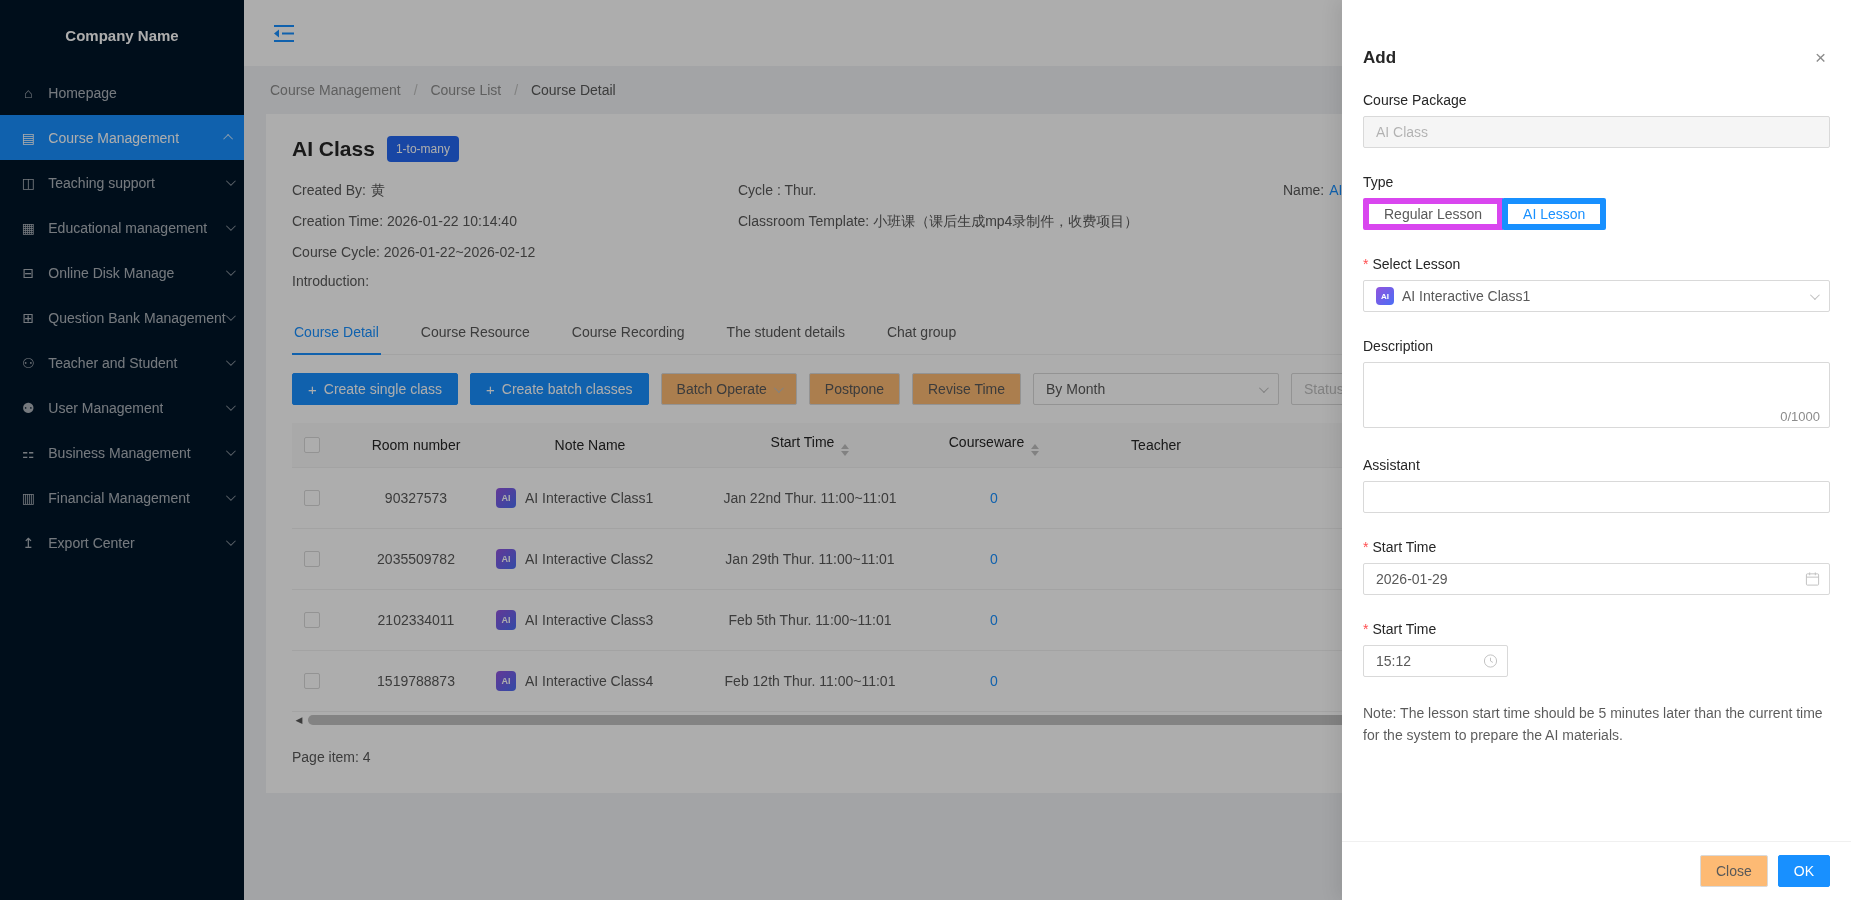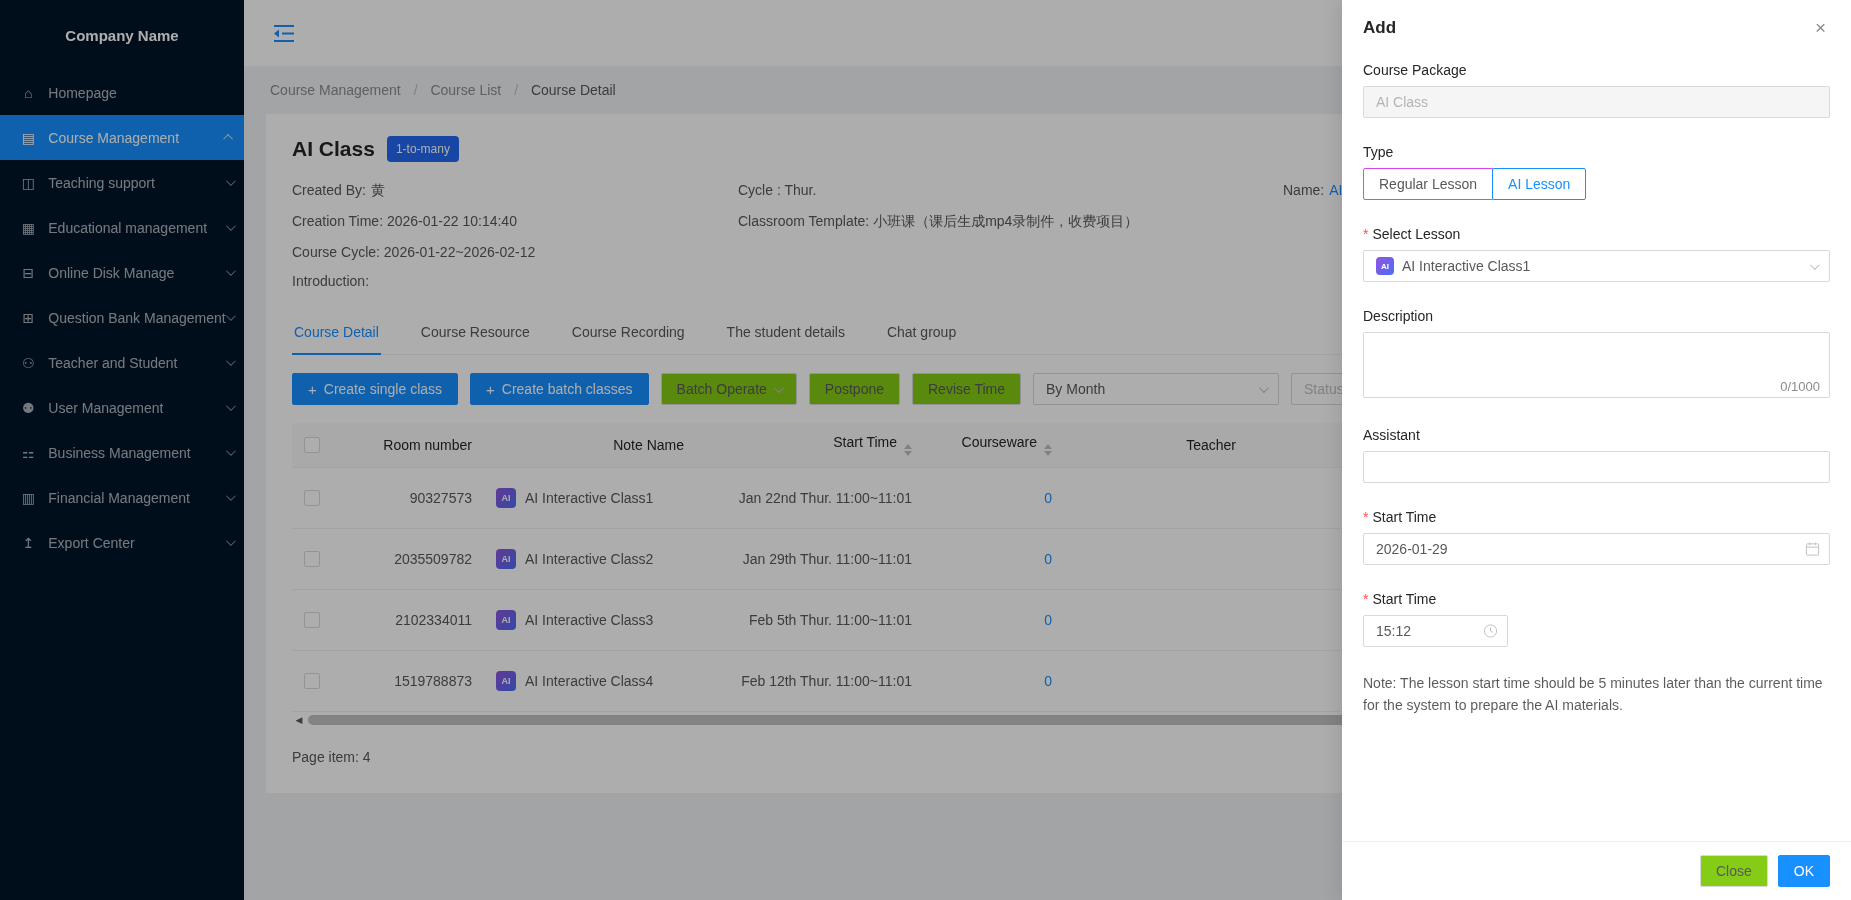--- a/index.html
+++ b/index.html
@@ -65,42 +65,42 @@
   .meta .cell { display: flex; gap: 5px; white-space: nowrap; overflow: hidden; }
   .meta .link { color: #1890ff; cursor: pointer; }
 
   .tabs { display: flex; gap: 38px; border-bottom: 1px solid #f0f0f0; margin-top: 22px; }
   .tab { padding: 13px 2px; font-size: 14px; color: #595959; cursor: pointer; }
   .tab.active { color: #1890ff; border-bottom: 2px solid #1890ff; margin-bottom: -1px; }
 
   .toolbar { display: flex; align-items: center; gap: 12px; margin: 18px 0 18px 0; }
   .btn {
     height: 32px; padding: 0 15px; border: 1px solid #d9d9d9; border-radius: 2px;
-    background: #84cc16; color: #595959; font-size: 14px; cursor: pointer;
+    background: #fdba74; color: #595959; font-size: 14px; cursor: pointer;
     display: inline-flex; align-items: center; gap: 7px; white-space: nowrap;
     font-family: inherit;
   }
   .btn.primary { background: #1890ff; border-color: #1890ff; color: #fff; }
   .btn .plus { font-size: 15px; line-height: 1; }
   .sel {
     height: 32px; border: 1px solid #d9d9d9; border-radius: 2px; background: #fff;
     display: inline-flex; align-items: center; justify-content: space-between;
     padding: 1px 12px; font-size: 14px; color: #595959; cursor: pointer;
   }
   .sel.w-month { width: 246px; }
   .sel.w-status { width: 246px; color: #bfbfbf; }
   .sel-chev, .btn-chev {
     width: 7px; height: 7px;
     border-right: 1.5px solid #bfbfbf; border-bottom: 1.5px solid #bfbfbf;
     transform: rotate(45deg) translateY(-2px);
   }
 
   .table-wrap { overflow: hidden; }
   table { border-collapse: collapse; width: 1900px; table-layout: fixed; font-size: 14px; }
-  th, td { text-align: right; padding: 0 12px; overflow: hidden; white-space: nowrap; }
+  th, td { text-align: center; padding: 0 12px; overflow: hidden; white-space: nowrap; }
   thead th {
     background: #fafafa; height: 44px; font-weight: 500; color: #262626;
     border-bottom: 1px solid #f0f0f0;
   }
   tbody td { height: 61px; border-bottom: 1px solid #f0f0f0; color: #595959; }
   .cb {
     width: 16px; height: 16px; border: 1px solid #d9d9d9; border-radius: 2px;
     background: #fff; cursor: pointer;
   }
   .sorter { display: inline-flex; flex-direction: column; margin-left: 7px; vertical-align: -2px; }
@@ -123,40 +123,40 @@
 
   
   .mask { position: absolute; inset: 0; background: rgba(0,0,0,0.32); z-index: 40; }
   .drawer {
     position: absolute; top: 0; right: 0; width: 509px; height: 100%;
     background: #fff; z-index: 50; display: flex; flex-direction: column;
     box-shadow: -6px 0 16px rgba(0,0,0,0.08);
   }
   .drawer-header {
     padding: 18px 25px 16px 21px; display: flex; 
-    justify-content: space-between; flex-shrink: 0;
+    justify-content: space-between; flex-shrink: 0; margin-top: 30px;
   }
   .drawer-title { font-size: 17px; font-weight: 600; color: #262626; }
   .drawer-close { font-size: 19px; color: #8c8c8c; cursor: pointer; line-height: 1; }
   .drawer-body { flex: 1; padding: 8px 21px 0 21px; overflow: hidden; }
   .form-item { margin-bottom: 26px; }
   .form-label { margin-bottom: 8px; color: #262626; font-size: 14px; display: flex; align-items: center; gap: 4px; }
   .star { color: #ff4d4f; }
   .input, .textarea {
     width: 100%; border: 1px solid #d9d9d9; border-radius: 2px;
     font-size: 14px; color: #595959; background: #fff; font-family: inherit;
   }
   .input { height: 32px; padding: 0 12px; }
   .input[disabled] { background: #f5f5f5; color: rgba(0,0,0,0.28); }
   .textarea { height: 66px; padding: 6px 12px; resize: none; }
   .textarea-wrap { position: relative; }
   .char-count { position: absolute; right: 10px; bottom: 7px; font-size: 13px; color: #8c8c8c; pointer-events: none; }
   .radio-group { display: flex; }
   .radio {
-    height: 32px; padding: 0 15px; border: 1px solid #d946ef; background: #fff;
+    height: 32px; padding: 0 15px; border: 6px solid #d946ef; background: #fff;
     color: #595959; font-size: 14px; display: inline-flex; align-items: center; cursor: pointer;
   }
   .radio:first-child { border-radius: 2px 0 0 2px; }
   .radio:last-child { border-radius: 0 2px 2px 0; margin-left: -1px; }
   .radio.active { color: #1890ff; border-color: #1890ff; position: relative; z-index: 1; border-radius: 2px; }
   .select-box {
     height: 32px; border: 1px solid #d9d9d9; border-radius: 2px; background: #fff;
     display: flex; align-items: center; padding: 0 12px; gap: 8px; cursor: pointer;
   }
   .select-box .val { flex: 1; color: #595959; overflow: hidden; white-space: nowrap; }

